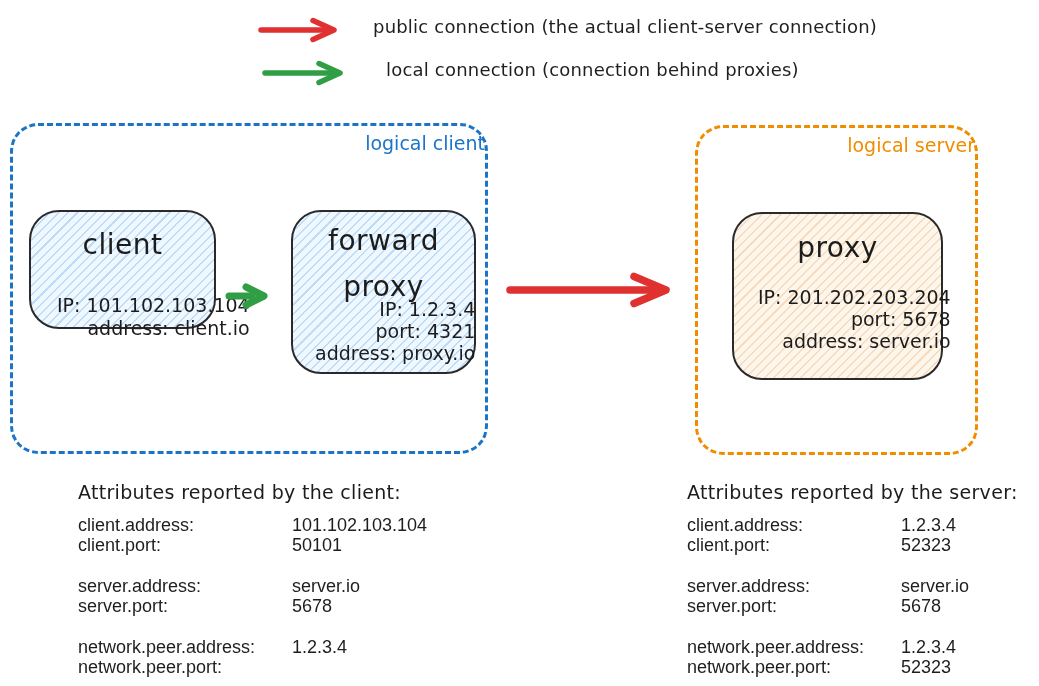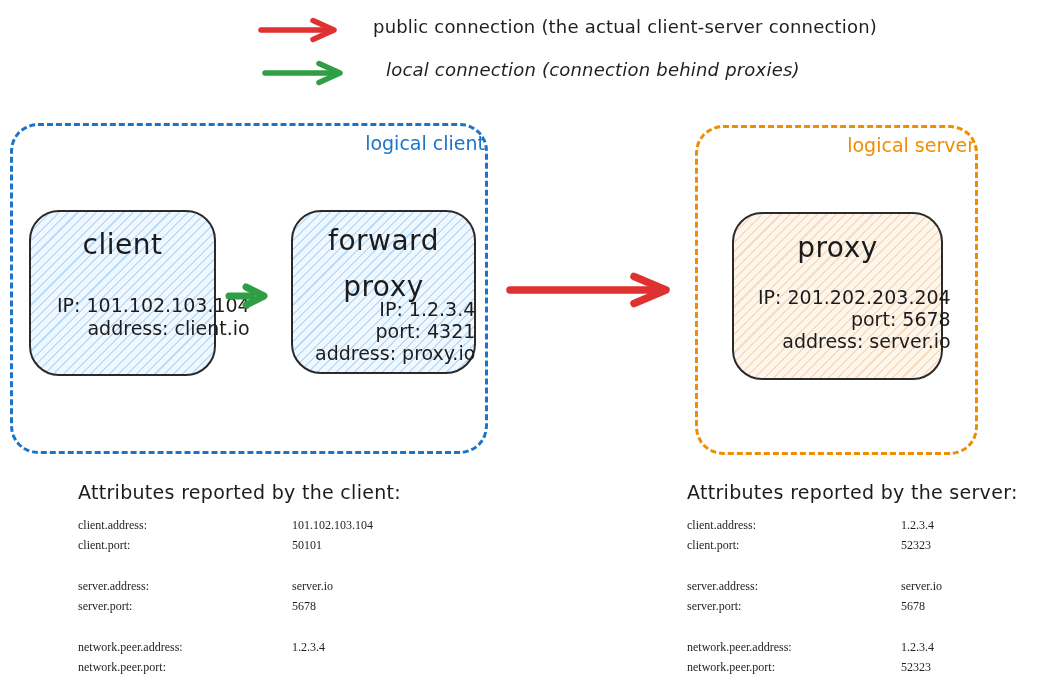--- a/index.html
+++ b/index.html
@@ -84,22 +84,22 @@
     font-size: 19px;
     letter-spacing: 0.3px;
     color: #1c1c1c;
     margin-bottom: 12px;
     white-space: nowrap;
   }
   .attr-group { margin-bottom: 21px; }
   .attr-row {
     display: grid;
     grid-template-columns: 214px auto;
-    font-family: Liberation Serif, serif;
-    font-size: 12px;
+    font-family: Liberation Sans, sans-serif;
+    font-size: 18px;
     line-height: 20px;
     color: #1e1e1e;
     white-space: nowrap;
   }
 
   svg { display: block; }
 </style>
 </head>
 <body>
 
@@ -112,26 +112,26 @@
     </svg>
   </div>
   <div class="abs legend-text" style="left:373px; top:13px;">public connection (the actual client-server connection)</div>
 
   <div class="abs" style="left:260px; top:59px;">
     <svg width="100" height="28" viewBox="0 0 100 28">
       <path d="M5 14 H74" stroke="#2f9e44" stroke-width="5.5" stroke-linecap="round" fill="none"></path>
       <path d="M59 4.5 L80 14 L59 23.5" stroke="#2f9e44" stroke-width="5.5" stroke-linecap="round" stroke-linejoin="round" fill="none"></path>
     </svg>
   </div>
-  <div class="abs legend-text" style="left:386px; top:56px;font-style:italic;">local connection (connection behind proxies)</div>
+  <div class="abs legend-text" style="left:386px; top:56px;">local connection (connection behind proxies)</div>
 
   <div class="logical-box client" style="left:10px; top:123px; width:478px; height:331px;">
     <div class="logical-label">logical client</div>
 
-    <div class="node blue-fill" style="left:16px; top:84px; width:187px; height:166px;">
+    <div class="node blue-fill" style="left:16px; top:84px; width:187px; height:119px;">
       <div class="node-title" style="top:10px;">client</div>
       <div class="node-details" style="left:26px; top:82px;">
         <div>IP: 101.102.103.104</div>
         <div>address: client.io</div>
       </div>
     </div>
 
     <div class="node blue-fill" style="left:278px; top:84px; width:185px; height:164px;">
       <div class="node-title" style="top:6px;">
         <div>forward</div>

